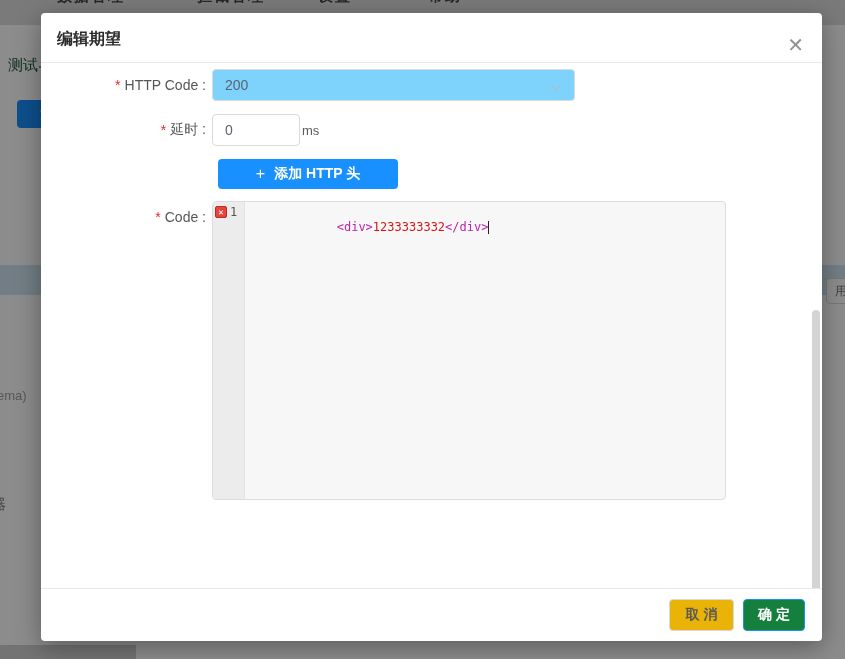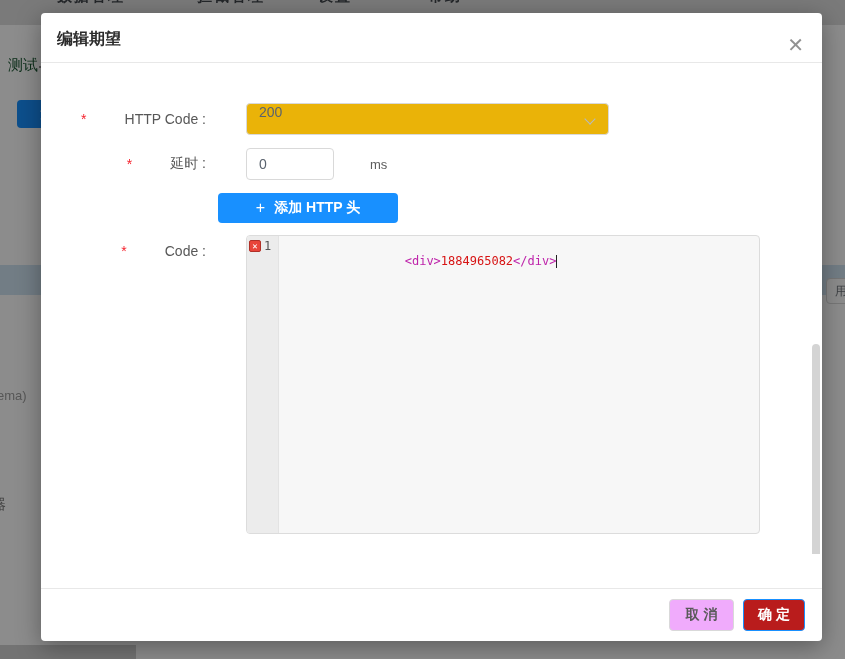--- a/index.html
+++ b/index.html
@@ -1,15 +1,15 @@
 <!DOCTYPE html>
 <html><head>
 <meta charset="utf-8">
 <style>
-  * { margin:0; padding:0; box-sizing:border-box;gap:34px; }
+  * { margin:0; padding:0; box-sizing:border-box; }
   html,body { width:845px; height:659px; overflow:hidden; }
   body { font-family:"Liberation Sans","DejaVu Sans",sans-serif; position:relative; background:#fff; }
 
   
   .page { position:absolute; inset:0; background:#ffffff; }
   .nav-band { position:absolute; top:0; left:0; width:100%; height:25px; background:#dfdfdf; overflow:hidden; }
   .nav-item { position:absolute; top:-13px; font-size:15px; font-weight:600; color:#41464c; letter-spacing:2px; }
   .bg-text-test { position:absolute; left:8px; top:56px; font-size:15px; color:#14532d; }
   .bg-dash { position:absolute; left:39px; top:66px; width:120px; height:2px; background:#9a9a9a; }
   .bg-add-btn { position:absolute; left:17px; top:100px; width:72px; height:28px; background:#1890ff; border-radius:4px;
@@ -32,22 +32,22 @@
   .modal-close { position:absolute; right:18px; top:22px; font-size:20px; line-height:20px; color:#919191; cursor:pointer;
     font-family:"DejaVu Sans",sans-serif; }
   .modal-body { position:relative; flex:1; overflow:hidden; padding-top:6px; }
 
   .form-row { display:flex; margin-bottom:13px; }
   .form-label { width:171px; padding-right:6px; display:flex; align-items:center; justify-content:flex-end;
     font-size:14px; color:#575757; }
   .form-label.top { align-items:flex-start; padding-top:8px; }
   .req { color:#f5222d; margin-right:4px; font-size:14px; }
 
-  .select-box { width:363px; height:32px; border:1px solid #d9d9d9; border-radius:4px; background:#eab308;
-    display:flex; align-items:flex-start; padding:0 12px; font-size:14px; color:#5a636e; position:relative; cursor:pointer; }
+  .select-box { width:363px; height:32px; border:1px solid #d9d9d9; border-radius:4px; background:#7dd3fc;
+    display:flex; align-items:center; padding:0 12px; font-size:14px; color:#5a636e; position:relative; cursor:pointer; }
   .chevron { position:absolute; right:14px; top:11px; width:8px; height:8px; }
   .chevron::before { content:""; position:absolute; left:0; top:0; width:7px; height:7px;
     border-right:1.5px solid #b5bac1; border-bottom:1.5px solid #b5bac1; transform:rotate(45deg); }
 
   .text-input { height:32px; border:1px solid #d9d9d9; border-radius:4px; background:#fff; padding:0 12px;
     font-size:14px; color:#5a636e; font-family:"Liberation Sans",sans-serif; outline:none; }
   .input-delay { width:88px; }
   .unit { font-size:13px; color:#5c5c5c; align-self:center; margin-left:2px;text-align:center; }
   .input-header-name { width:233px; }
   .input-header-value { width:234px; margin-left:10px; }
@@ -70,22 +70,22 @@
   .tok-tag { color:#be23aa; }
   .tok-num { color:#d71414; }
   .caret { display:inline-block; width:1px; height:13px; background:#222; vertical-align:middle; }
 
   .modal-scrollbar { position:absolute; right:2px; top:247px; width:8px; height:323px; background:#d4d4d4; border-radius:4px; }
 
   .modal-footer { flex:none; height:53px; border-top:1px solid #e8e8e8; display:flex; align-items:center;
     justify-content:flex-end; padding-right:17px; gap:9px; }
   .btn { height:32px; border-radius:4px; font-size:14px; font-weight:700; cursor:pointer;
     display:flex; align-items:center; justify-content:center; font-family:"Liberation Sans",sans-serif; }
-  .btn-cancel { width:65px; background:#f0abfc; border:1px solid #d9d9d9; color:#595959; }
-  .btn-confirm { width:62px; background:#b91c1c; border:1px solid #1890ff; color:#fff; }
+  .btn-cancel { width:65px; background:#eab308; border:1px solid #d9d9d9; color:#595959; }
+  .btn-confirm { width:62px; background:#15803d; border:1px solid #1890ff; color:#fff; }
 </style>
 </head>
 <body>
 
 <div class="page">
   <div class="nav-band">
     <span class="nav-item" style="left:57px">数据管理</span>
     <span class="nav-item" style="left:197px">拦截管理</span>
     <span class="nav-item" style="left:318px">设置</span>
     <span class="nav-item" style="left:428px">帮助</span>
@@ -143,21 +143,21 @@
       </div>
       <div class="editor">
         <div class="gutter">
           <div class="gutter-line">
             <span class="error-icon">✕</span>
             <span class="line-no">1</span>
           </div>
         </div>
         <div class="code-area">
           <div class="code-line">
-            <span class="tok-tag">&lt;div&gt;</span><span class="tok-num">1884965082</span><span class="tok-tag">&lt;/div&gt;</span><span class="caret"></span>
+            <span class="tok-tag">&lt;div&gt;</span><span class="tok-num">1233333332</span><span class="tok-tag">&lt;/div&gt;</span><span class="caret"></span>
           </div>
         </div>
       </div>
     </div>
 
     <div class="modal-scrollbar"></div>
   </div>
 
   <div class="modal-footer">
     <button class="btn btn-cancel">取 消</button>

